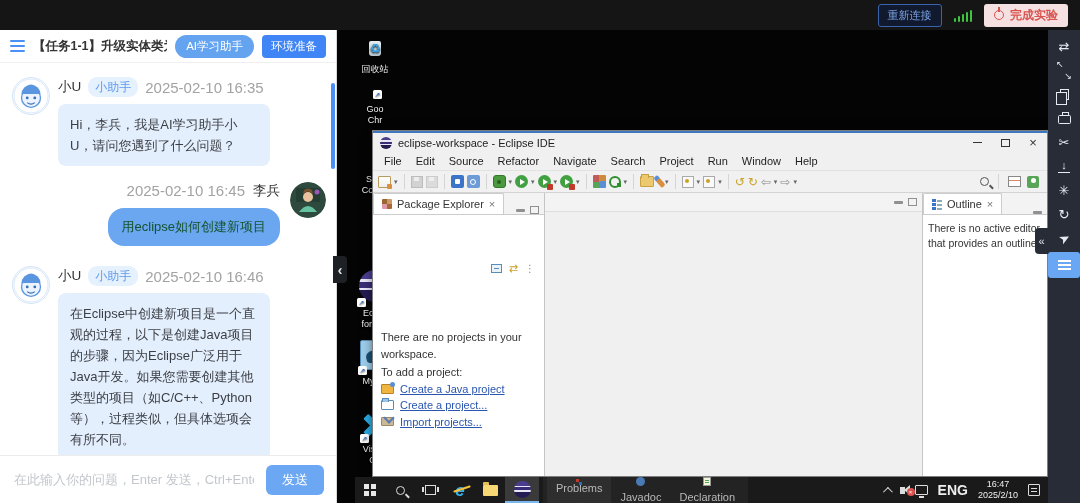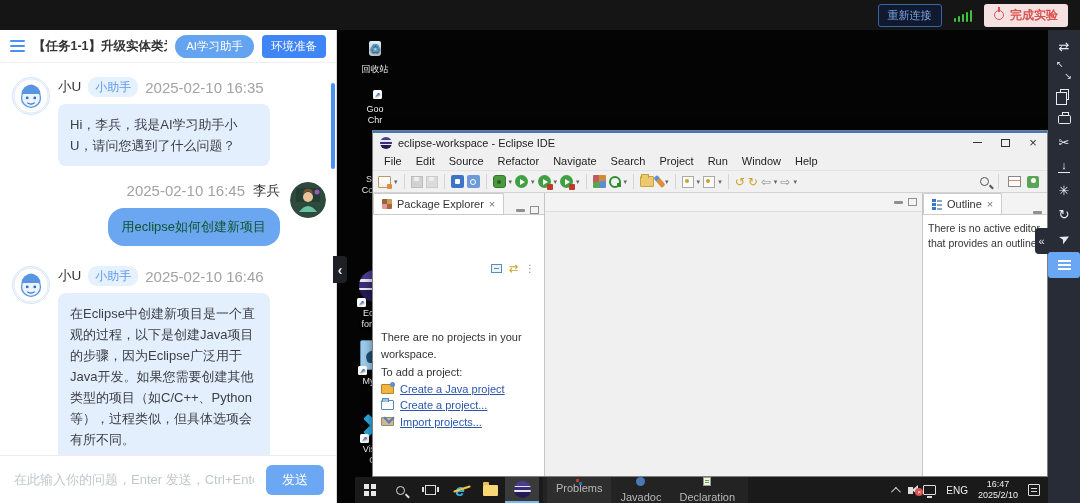--- a/index.html
+++ b/index.html
@@ -196,21 +196,21 @@
   .vi-decl{width:8px;height:9px;background:#f5f5dc;border:1px solid #999;position:relative;}
   .vi-decl::after{content:"";position:absolute;left:1px;top:2px;width:4px;height:1px;background:#58a558;box-shadow:0 2px 0 #58a558;}
   .tray{margin-left:auto;display:flex;align-items:center;gap:10px;padding-right:8px;}
   .chev-up{width:7px;height:7px;border-top:1.6px solid #ddd;border-right:1.6px solid #ddd;transform:rotate(-45deg) translateY(2px);cursor:pointer;}
   .spk{width:5px;height:7px;background:#ddd;position:relative;cursor:pointer;}
   .spk::before{content:"";position:absolute;left:4px;top:-2px;border-top:5px solid transparent;border-bottom:5px solid transparent;border-right:6px solid #ddd;}
   .spk::after{content:"×";position:absolute;left:7px;top:1px;width:8px;height:8px;background:#d9534f;border-radius:50%;
     color:#fff;font-size:6px;line-height:8px;text-align:center;}
   .net{width:13px;height:10px;border:1.5px solid #ddd;border-radius:1px;position:relative;cursor:pointer;}
   .net::after{content:"";position:absolute;left:3px;bottom:-4px;width:5px;height:2px;background:#ddd;}
-  .lang{font-size:10px;color:#eee;cursor:pointer;}
+  .lang{font-size:14px;color:#eee;cursor:pointer;font-weight:bold;}
   .clock{font-size:9px;line-height:1.25;color:#eee;text-align:center;cursor:pointer;}
   .notif{width:12px;height:12px;border:1.4px solid #ddd;border-radius:1px;position:relative;cursor:pointer;}
   .notif::after{content:"";position:absolute;left:2px;top:3px;width:6px;height:1px;background:#ddd;box-shadow:0 3px 0 #ddd;}
 
   
   #rail{position:absolute;right:0;top:30px;width:32px;bottom:0;background:#272c36;z-index:45;
     display:flex;flex-direction:column;align-items:center;padding-top:6px;gap:4px;}
   .rail-btn{width:32px;height:20px;display:flex;align-items:center;justify-content:center;
     color:#e6eaf1;font-size:13px;cursor:pointer;}
   .rail-active{height:26px;background:#69a7f5;border-radius:3px;width:32px;}

